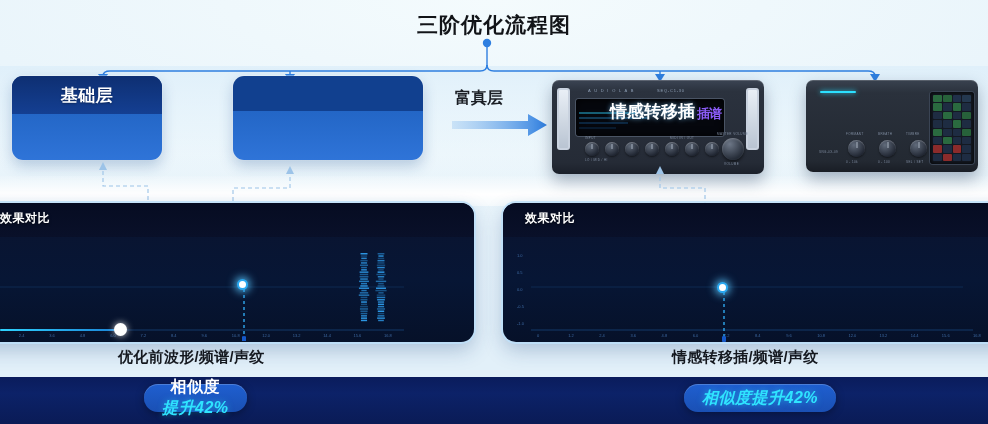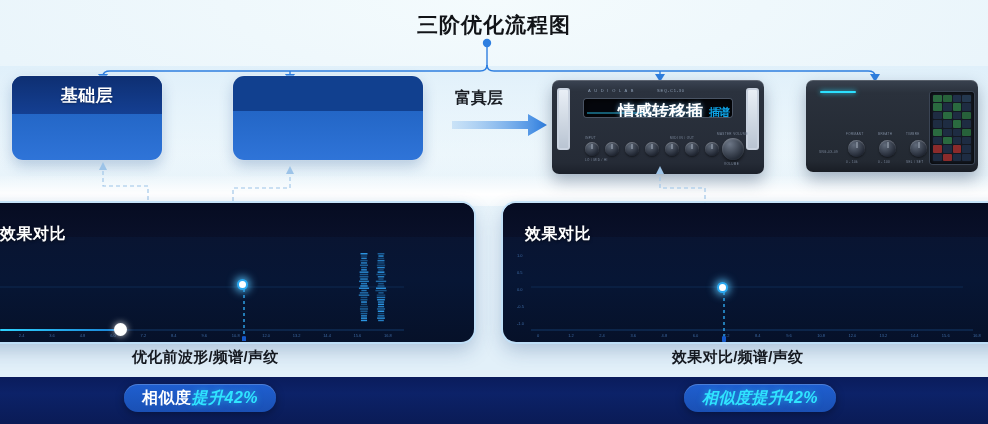--- a/index.html
+++ b/index.html
@@ -71,33 +71,33 @@
     left:552px; top:80px; width:212px; height:94px;
     background:linear-gradient(180deg,#3b4453 0%,#2b323e 12%,#252b36 88%,#1b202a 100%);
     box-shadow:0 7px 16px rgba(25,45,80,.35), inset 0 1px 0 rgba(255,255,255,.18);
   }
   .dev-ear{
     position:absolute; top:8px; width:13px; height:62px;
     border:2px solid #c9d2df; border-radius:3px;
     background:linear-gradient(180deg,#e9eff6,#b9c4d2);
   }
   .dev-screen{
-    position:absolute; left:32px; top:19px; width:148px; height:18px;
+    position:absolute; left:24px; top:19px; width:148px; height:37px;
     background:#05070d; border-radius:3px;
     box-shadow:inset 0 0 8px rgba(0,0,0,.9), 0 0 0 1px #4a5464;
     overflow:hidden;
   }
   .dev-screen-txt{
     position:absolute; left:34px; top:1px;
     font-size:17px; font-weight:bold; color:#fff; letter-spacing:0;
     text-shadow:0 0 5px rgba(120,200,255,.7);
   }
   .dev-ghost{
-    position:absolute; right:3px; top:6px; font-size:11px; font-weight:bold;
-    color:#0ea5e9; letter-spacing:-1px;
+    position:absolute; right:3px; top:6px; font-size:13px; font-weight:bold;
+    color:#8b5cf6; letter-spacing:-1px;
   }
   .dev-brand{
     position:absolute; left:36px; top:8px;
     font-size:4px; color:#8fa0b6; letter-spacing:1.3px;
   }
   .dev-model{
     position:absolute; left:105px; top:8px;
     font-size:4px; color:#8fa0b6; letter-spacing:.8px;
   }
   .knobrow{ position:absolute; left:33px; top:62px; display:flex; gap:6px; }
@@ -171,22 +171,22 @@
     box-shadow:0 0 0 2px rgba(190,225,250,.85), 0 8px 20px rgba(30,70,130,.28);
     overflow:hidden;
   }
   #panelL{ left:-86px; width:560px; }
   #panelR{ left:503px; width:562px; }
   .panel-head{
     position:absolute; left:0; right:0; top:0; height:34px;
     background:linear-gradient(180deg,#060c22,#091029);
   }
   .panel-title{
-    position:absolute; top:7px; font-size:16px; font-weight:bold; color:#fff;
-    letter-spacing:.5px; text-shadow:0 1px 3px rgba(0,0,0,.6);margin-top:14px;
+    position:absolute; top:7px; font-size:12px; font-weight:bold; color:#fff;
+    letter-spacing:.5px; text-shadow:0 1px 3px rgba(0,0,0,.6);
   }
   #panelL .panel-title{ left:86px; }
   #panelR .panel-title{ left:22px; }
   .wave-wrap{ position:absolute; left:0; top:34px; right:0; bottom:0; }
   .marker-dot{
     position:absolute; width:11px; height:11px; border-radius:50%;
     background:#fff; box-shadow:0 0 8px 2px rgba(90,200,255,.9);
     border:2px solid #2aa8f0;
   }
   .scrub{
@@ -196,37 +196,37 @@
   .scrub-track{
     position:absolute; height:2px; border-radius:2px;
     background:linear-gradient(90deg,#2fd3ff,#1a7fd4);
   }
 
   
   .caption{
     position:absolute; top:348px; font-size:15px; font-weight:bold;
     color:#14181f; letter-spacing:.3px;
   }
-  #capL{ left:132px; }
+  #capL{ left:118px; }
   #capR{ left:672px; }
 
   
   .botbar{
     position:absolute; left:0; right:0; top:377px; height:47px;
     background:linear-gradient(180deg,#0a1c5c 0%,#0c2268 35%,#0a1b56 100%);
   }
   .badge{
     position:absolute; top:384px; height:28px; border-radius:14px;
     display:flex; align-items:center; justify-content:center;
     background:linear-gradient(180deg,#1f5fd0,#1a50b4);
     box-shadow:0 2px 8px rgba(0,0,0,.35), inset 0 1px 0 rgba(255,255,255,.2);
     font-size:16px; font-weight:bold; letter-spacing:.5px;
     padding:0 18px; white-space:nowrap;
   }
-  #badgeL{ left:124px; }
+  #badgeL{ left:144px;flex-direction:column; }
   #badgeR{ left:684px; }
   .bw{ color:#ffffff; }
   .bc{ color:#2fe4ff; text-shadow:0 0 6px rgba(47,228,255,.5);font-style:italic; }
 
   .dashed{ position:absolute; }
 </style>
 </head>
 <body>
 
 <div class="bg"></div>
@@ -951,21 +951,21 @@
     </svg>
     <div class="marker-dot" style="left:214px; top:45px"></div>
     <svg style="position:absolute;left:219px;top:55px" width="4" height="52">
       <line x1="2" y1="0" x2="2" y2="45" stroke="#2fa8f0" stroke-width="1.4" stroke-dasharray="3 3"></line>
       <circle cx="2" cy="47" r="3" fill="#1558c8"></circle>
     </svg>
   </div>
 </div>
 
 <div class="caption" id="capL">优化前波形/频谱/声纹</div>
-<div class="caption" id="capR">效果对比/频谱/声纹</div>
+<div class="caption" id="capR">情感转移插/频谱/声纹</div>
 
 <div class="botbar"></div>
 <div class="badge" id="badgeL">
   <span class="bw">相似度</span>
   <span class="bc">提升42%</span>
 </div>
 <div class="badge" id="badgeR">
   <span class="bw"></span>
   <span class="bc">相似度提升42%</span>
 </div>

